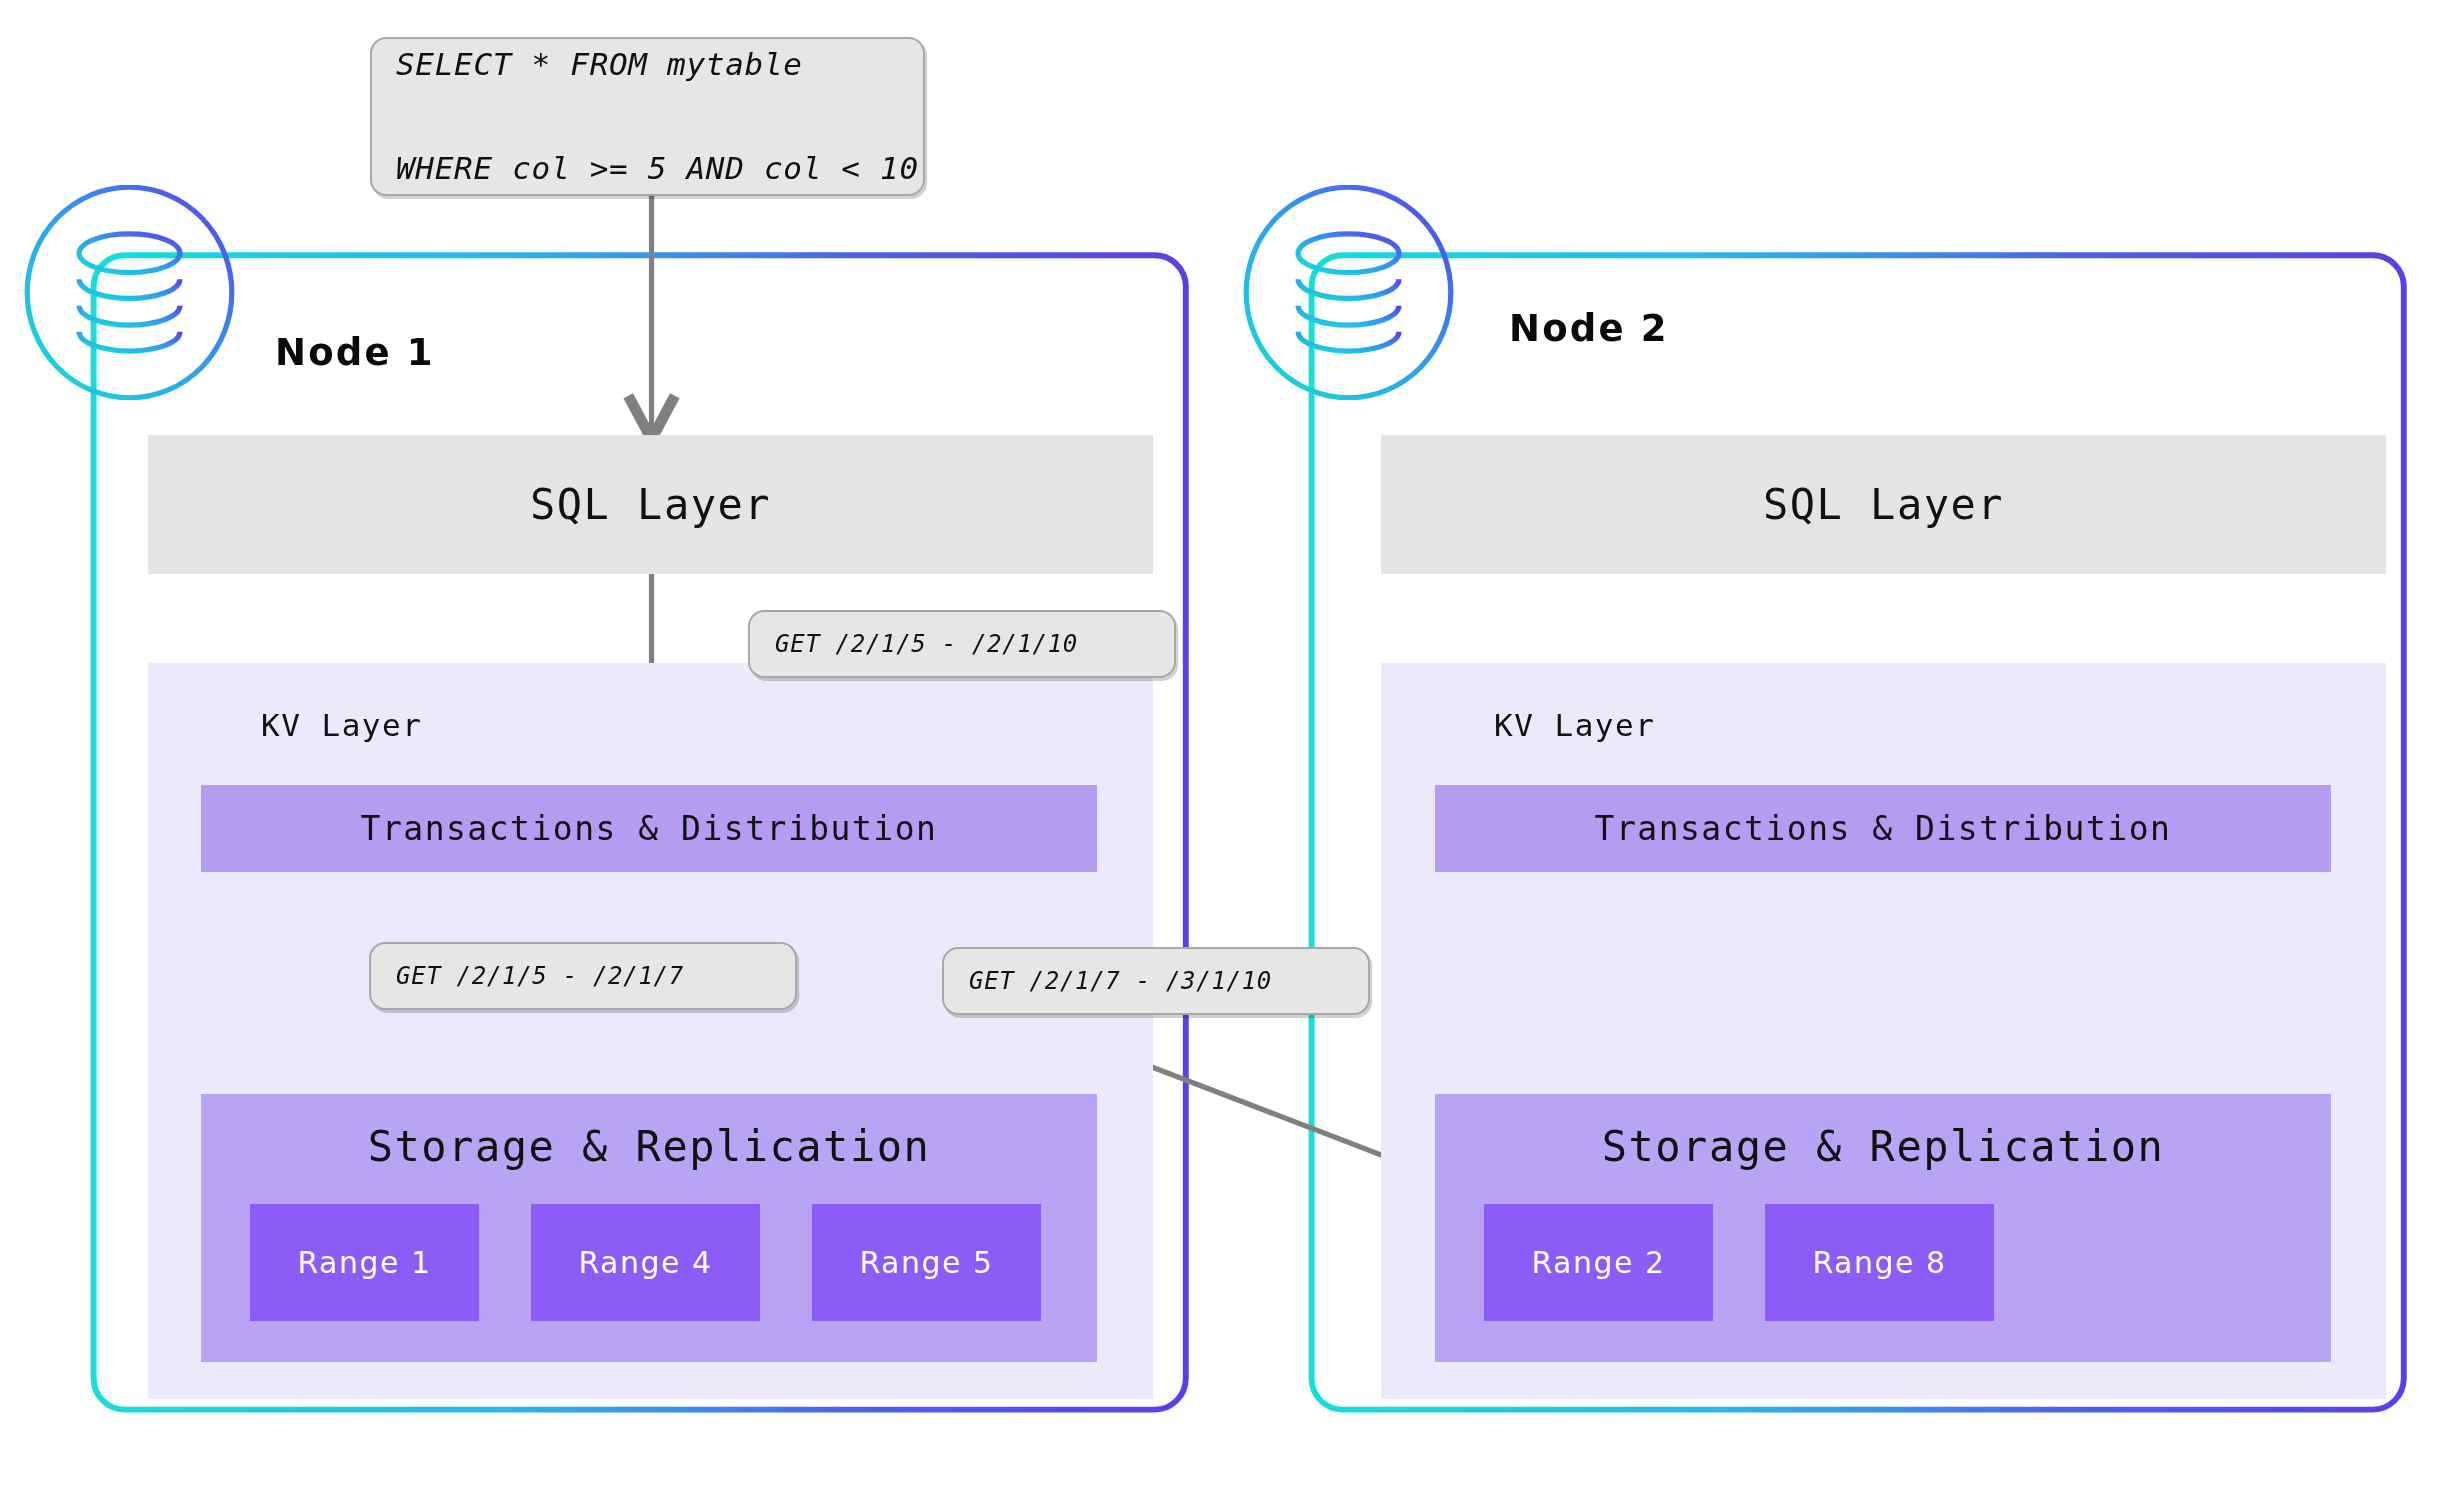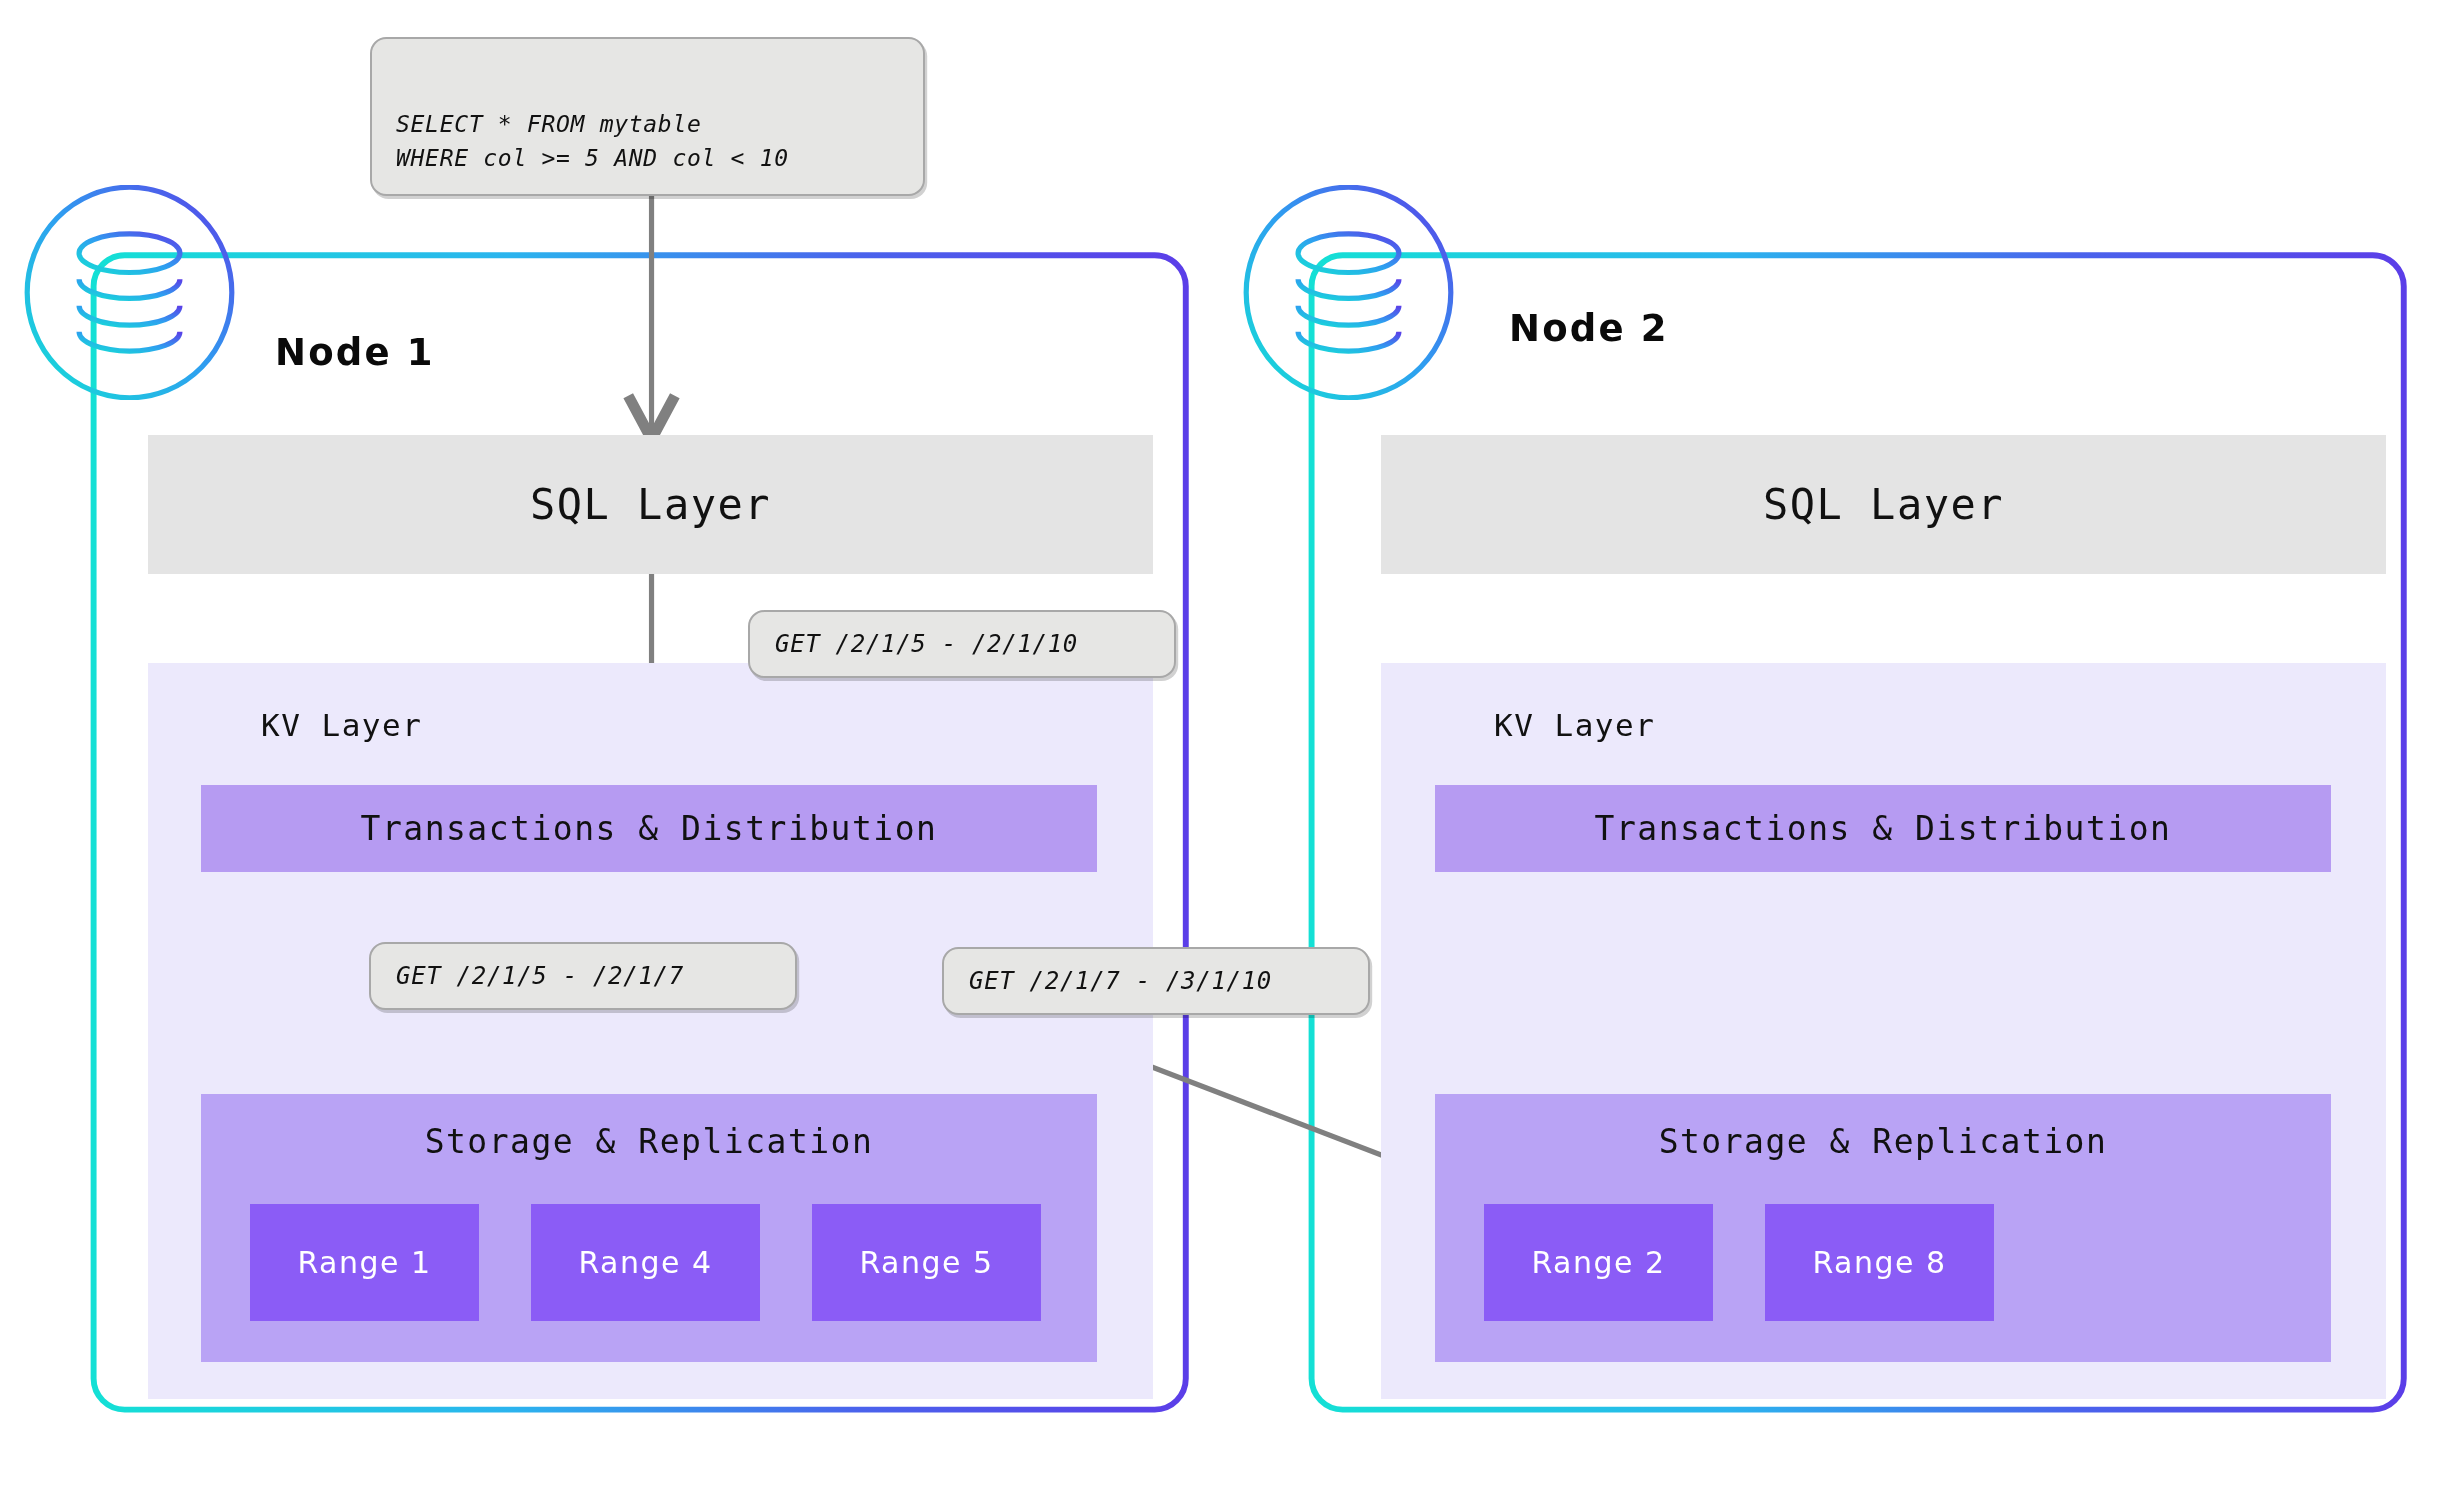--- a/index.html
+++ b/index.html
@@ -23,37 +23,37 @@
     position:absolute;font-size:31px;color:#111;letter-spacing:1.5px;
   }
   .txn-band{
     position:absolute;background:#b69bf2;display:flex;align-items:center;justify-content:center;
     font-size:33px;color:#111;letter-spacing:1.5px;
   }
   .storage-band{
     position:absolute;background:#b9a3f5;
   }
   .storage-title{
-    position:absolute;width:100%;text-align:center;font-size:33px;color:#111;letter-spacing:1.5px;
+    position:absolute;width:100%;text-align:center;font-size:42px;color:#111;letter-spacing:1.5px;
   }
   .range-box{
     position:absolute;background:#8b5cf6;display:flex;align-items:center;justify-content:center;
     color:#ffffff;font-size:30px;letter-spacing:1.5px;
     font-family:"DejaVu Sans","Liberation Sans",sans-serif;
   }
 
   
   .bubble{
     position:absolute;background:#e6e6e4;border:2.2px solid #a8a8a8;border-radius:16.3px;
     box-shadow:2.2px 3px 0 rgba(0,0,0,.18);
     display:flex;align-items:center;justify-content:flex-start;
     font-style:italic;font-size:24px;color:#111;letter-spacing:0.7px;white-space:pre;
     box-sizing:border-box;
   }
-  .bubble.code{padding:19px 24px;line-height:1.45;flex-direction:column;align-items:flex-start;justify-content:flex-end;font-size:23px;}
+  .bubble.code{padding:3px 24px;line-height:1.45;flex-direction:column;align-items:flex-start;justify-content:space-between;font-size:31px;}
   .bubble.tag{padding:0 25px;}
 
   svg.overlay{position:absolute;left:0;top:0;width:2450px;height:1511px;pointer-events:none;}
   .dbicon{position:absolute;}
 </style>
 </head>
 <body>
 
 <div id="stage">
 

